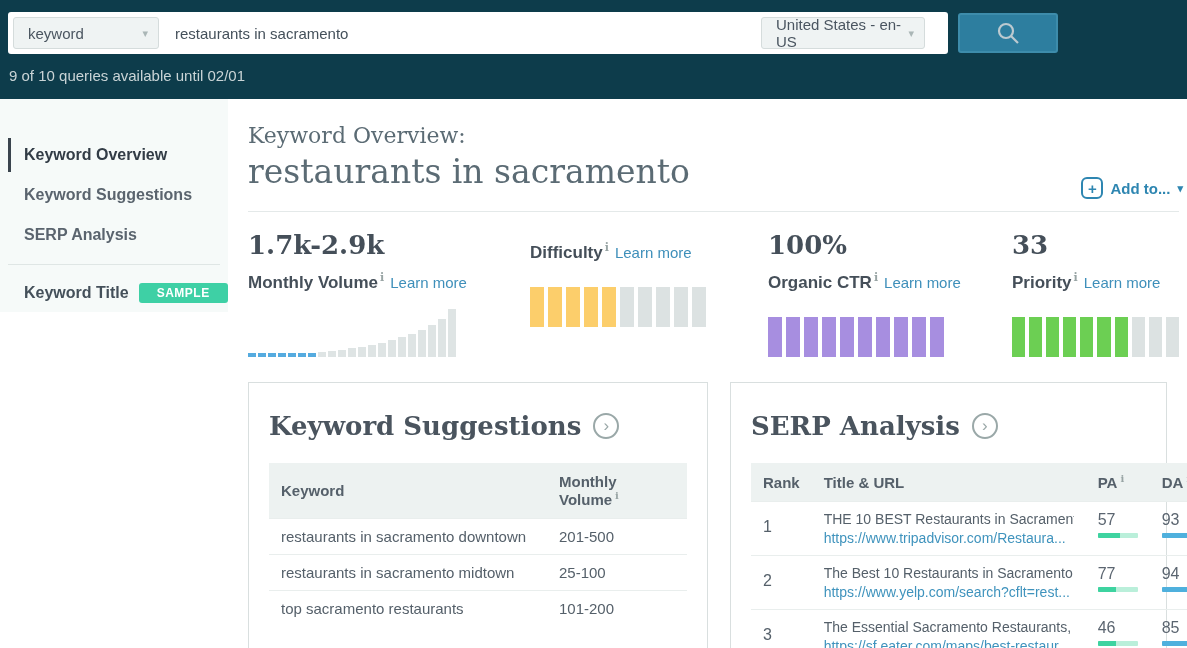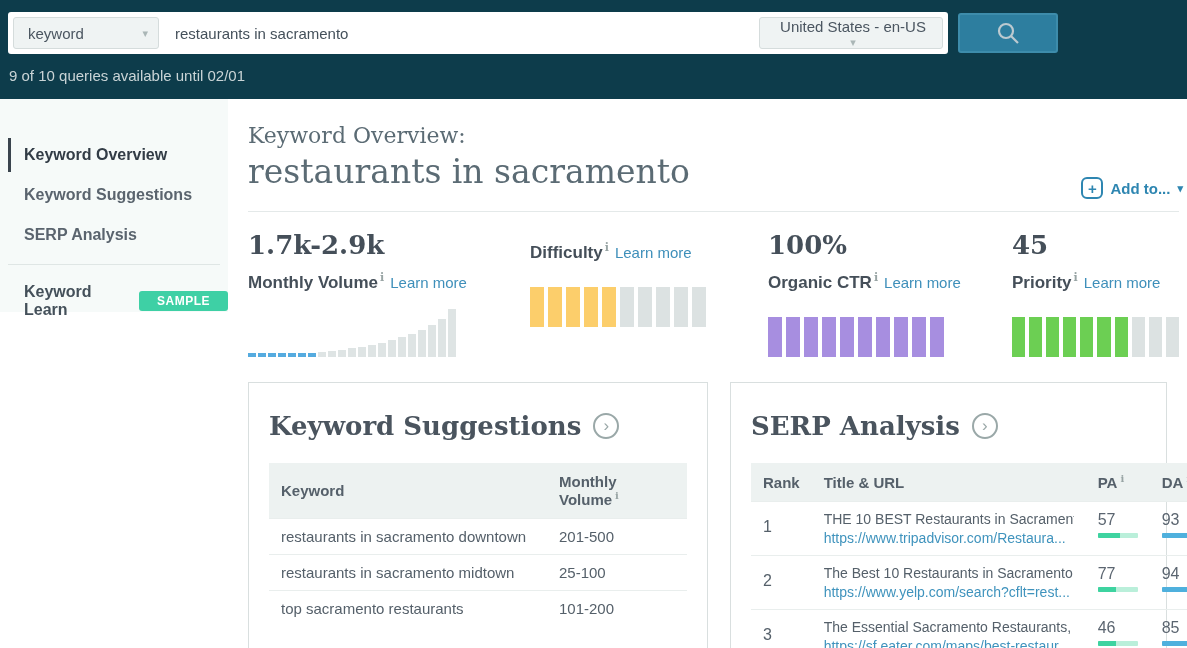--- a/index.html
+++ b/index.html
@@ -7,21 +7,21 @@
   body { position:relative; background:#fff; font-family:"Liberation Sans", sans-serif; }
 
   
   .topbar { position:absolute; left:0; top:0; width:1187px; height:99px; background:#0d3c4b; }
   .searchbar { position:absolute; left:8px; top:12px; width:940px; height:42px; background:#fff;
                border-radius:3px; display:flex; align-items:center; }
   .mini-select { height:32px; background:#eff3f3; border:1px solid #d5dcdc; border-radius:3px;
                  display:flex; align-items:center; justify-content:space-between;
                  font-size:15px; color:#4a5560; padding:0 10px 0 14px; cursor:pointer; }
   .type-select { width:146px; margin-left:5px; }
-  .locale-select { width:184px; margin-right:5px;flex-direction:column; }
+  .locale-select { width:164px; margin-right:23px; }
   .caret { font-size:11px; color:#aab6b6; line-height:1; }
   .query-input { flex:1; border:none; outline:none; background:transparent;
                  font-family:"Liberation Sans", sans-serif; font-size:15px; color:#44505a; padding:0 16px; }
   .search-btn { position:absolute; left:958px; top:13px; width:100px; height:40px;
                 background:#2d7e9f; border:2px solid #3d8cab; border-radius:3px;
                 display:flex; align-items:center; justify-content:center; cursor:pointer; }
   .queries-note { position:absolute; left:9px; top:67px; font-size:15px; color:#c9d4d6; }
 
   
   .sidebar { position:absolute; left:0; top:99px; width:228px; height:213px; background:#f6faf9; padding-top:36px; }
@@ -111,21 +111,21 @@
     <span>Keyword Overview</span>
   </div>
   <div class="side-item">
     <span>Keyword Suggestions</span>
   </div>
   <div class="side-item">
     <span>SERP Analysis</span>
   </div>
   <div class="side-divider"></div>
   <div class="side-lists">
-    <span>Keyword Learn</span>
+    <span>Keyword Title</span>
     <span class="sample-badge">SAMPLE</span>
   </div>
 </div>
 
 <div class="main">
   <div class="kw-title-small">Keyword Overview:</div>
   <div class="kw-title-big">restaurants in sacramento</div>
 
   <div class="add-to">
     <span class="plus-box">+</span>
@@ -194,21 +194,21 @@
           <span class="bar" style="width: 14px; height: 40px; background: rgb(167, 142, 224);"></span>
           <span class="bar" style="width: 14px; height: 40px; background: rgb(167, 142, 224);"></span>
           <span class="bar" style="width: 14px; height: 40px; background: rgb(167, 142, 224);"></span>
           <span class="bar" style="width: 14px; height: 40px; background: rgb(167, 142, 224);"></span>
           <span class="bar" style="width: 14px; height: 40px; background: rgb(167, 142, 224);"></span>
           <span class="bar" style="width: 14px; height: 40px; background: rgb(167, 142, 224);"></span>
           <span class="bar" style="width: 14px; height: 40px; background: rgb(167, 142, 224);"></span>
         </div>
     </div>
     <div class="metric">
-      <div class="metric-value">45</div>
+      <div class="metric-value">33</div>
       <div class="metric-label-row">
         <span>Priority</span><sup>i</sup><a class="learn-more">Learn more</a>
       </div>
       <div class="chart seg">
           <span class="bar" style="width: 14px; height: 40px; background: rgb(108, 207, 83);"></span>
           <span class="bar" style="width: 14px; height: 40px; background: rgb(108, 207, 83);"></span>
           <span class="bar" style="width: 14px; height: 40px; background: rgb(108, 207, 83);"></span>
           <span class="bar" style="width: 14px; height: 40px; background: rgb(108, 207, 83);"></span>
           <span class="bar" style="width: 14px; height: 40px; background: rgb(108, 207, 83);"></span>
           <span class="bar" style="width: 14px; height: 40px; background: rgb(108, 207, 83);"></span>

